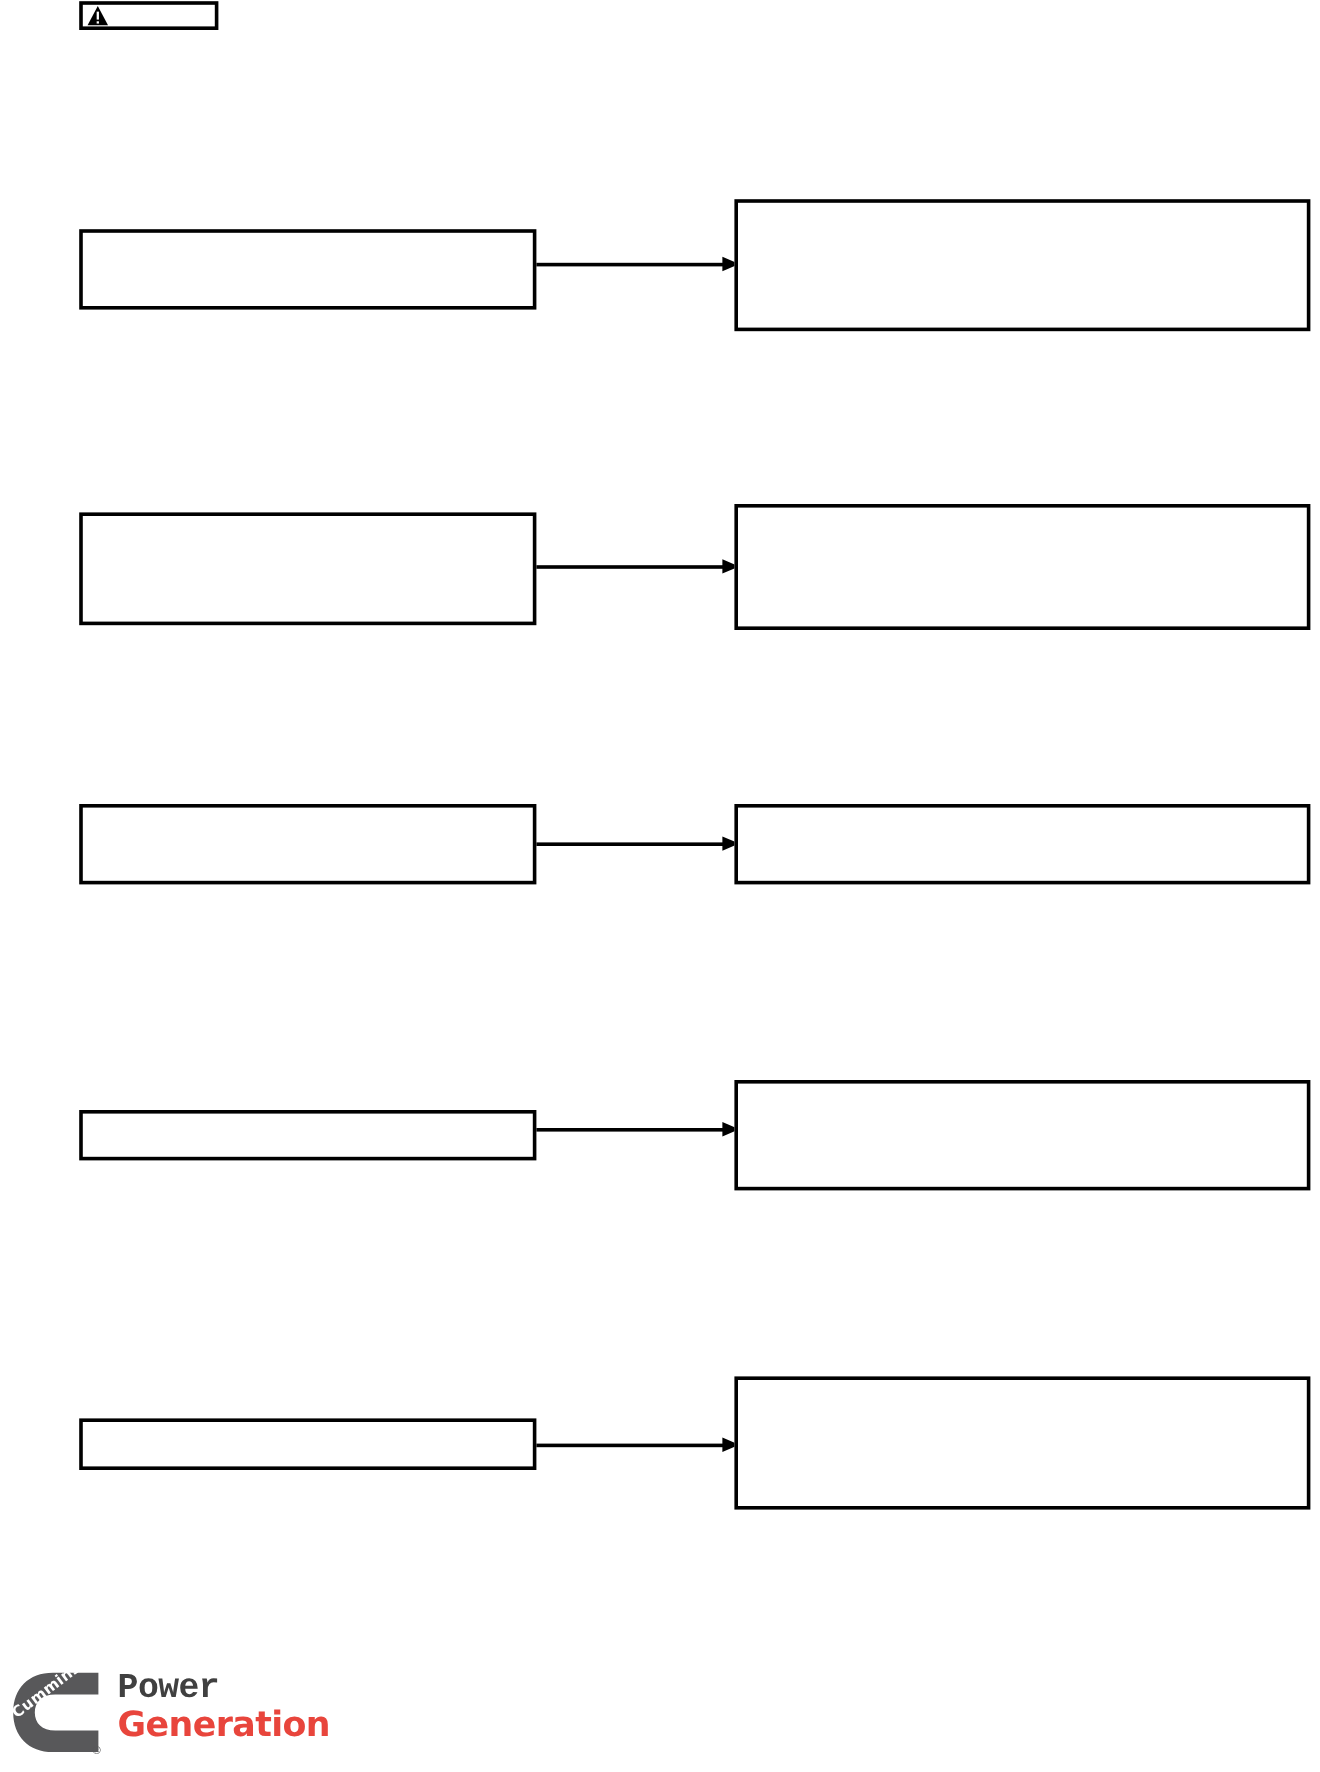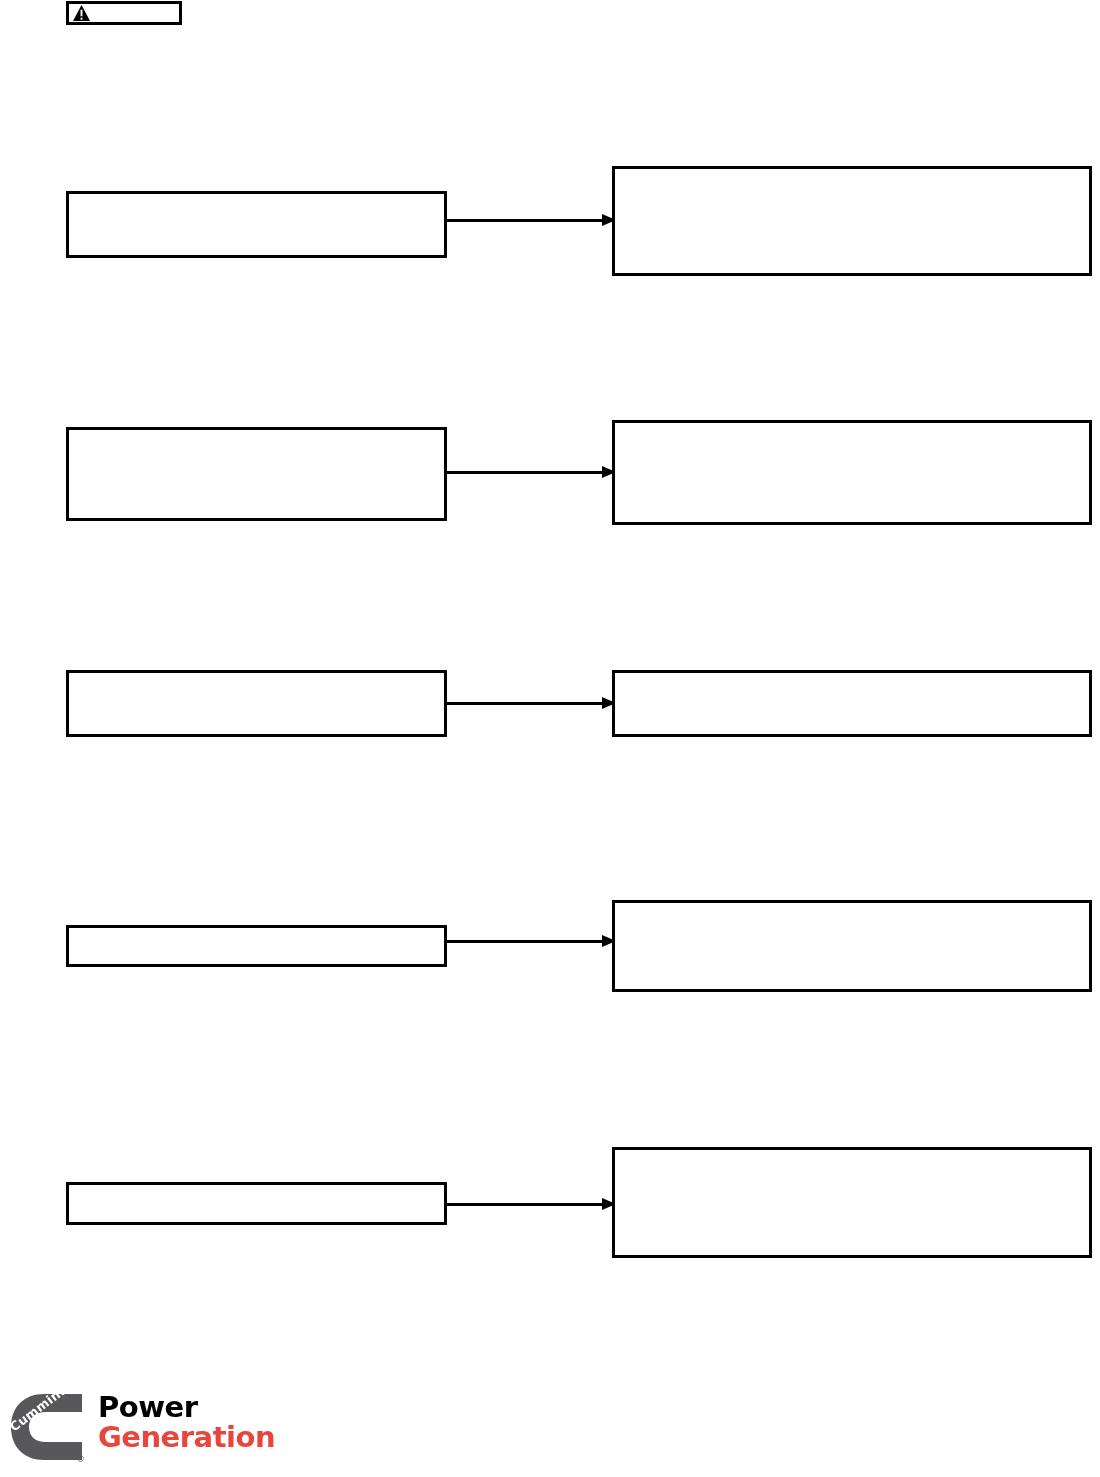--- a/index.html
+++ b/index.html
@@ -169,18 +169,18 @@
     <svg class="logo-mark" viewBox="0 0 78 74">
 
       <path d="M74,4 L74,22 L38,22 C27,22 21,28 21,37 C21,46 27,52 38,52 L74,52 L74,70
                L36,70 C16,70 3,57 3,37 C3,17 16,4 36,4 Z" fill="#58585a"></path>
 
       <text x="6" y="42" fill="#ffffff" font-family="DejaVu Sans, sans-serif" font-size="12.5" font-weight="bold" letter-spacing="0.4" transform="rotate(-37 6 42)">Cummins</text>
       <text x="68" y="72" fill="#58585a" font-family="DejaVu Sans, sans-serif" font-size="9">®</text>
     </svg>
 
     <div class="logo-words">
-      <span class="logo-word" style="color:#000000;">Power</span>
+      <span class="logo-word" style="color:#404040;font-family:Liberation Mono, monospace;">Power</span>
       <span class="logo-word" style="color:#e8453c;">Generation</span>
     </div>
   </div>
 
 </div>
 
 </body></html>

